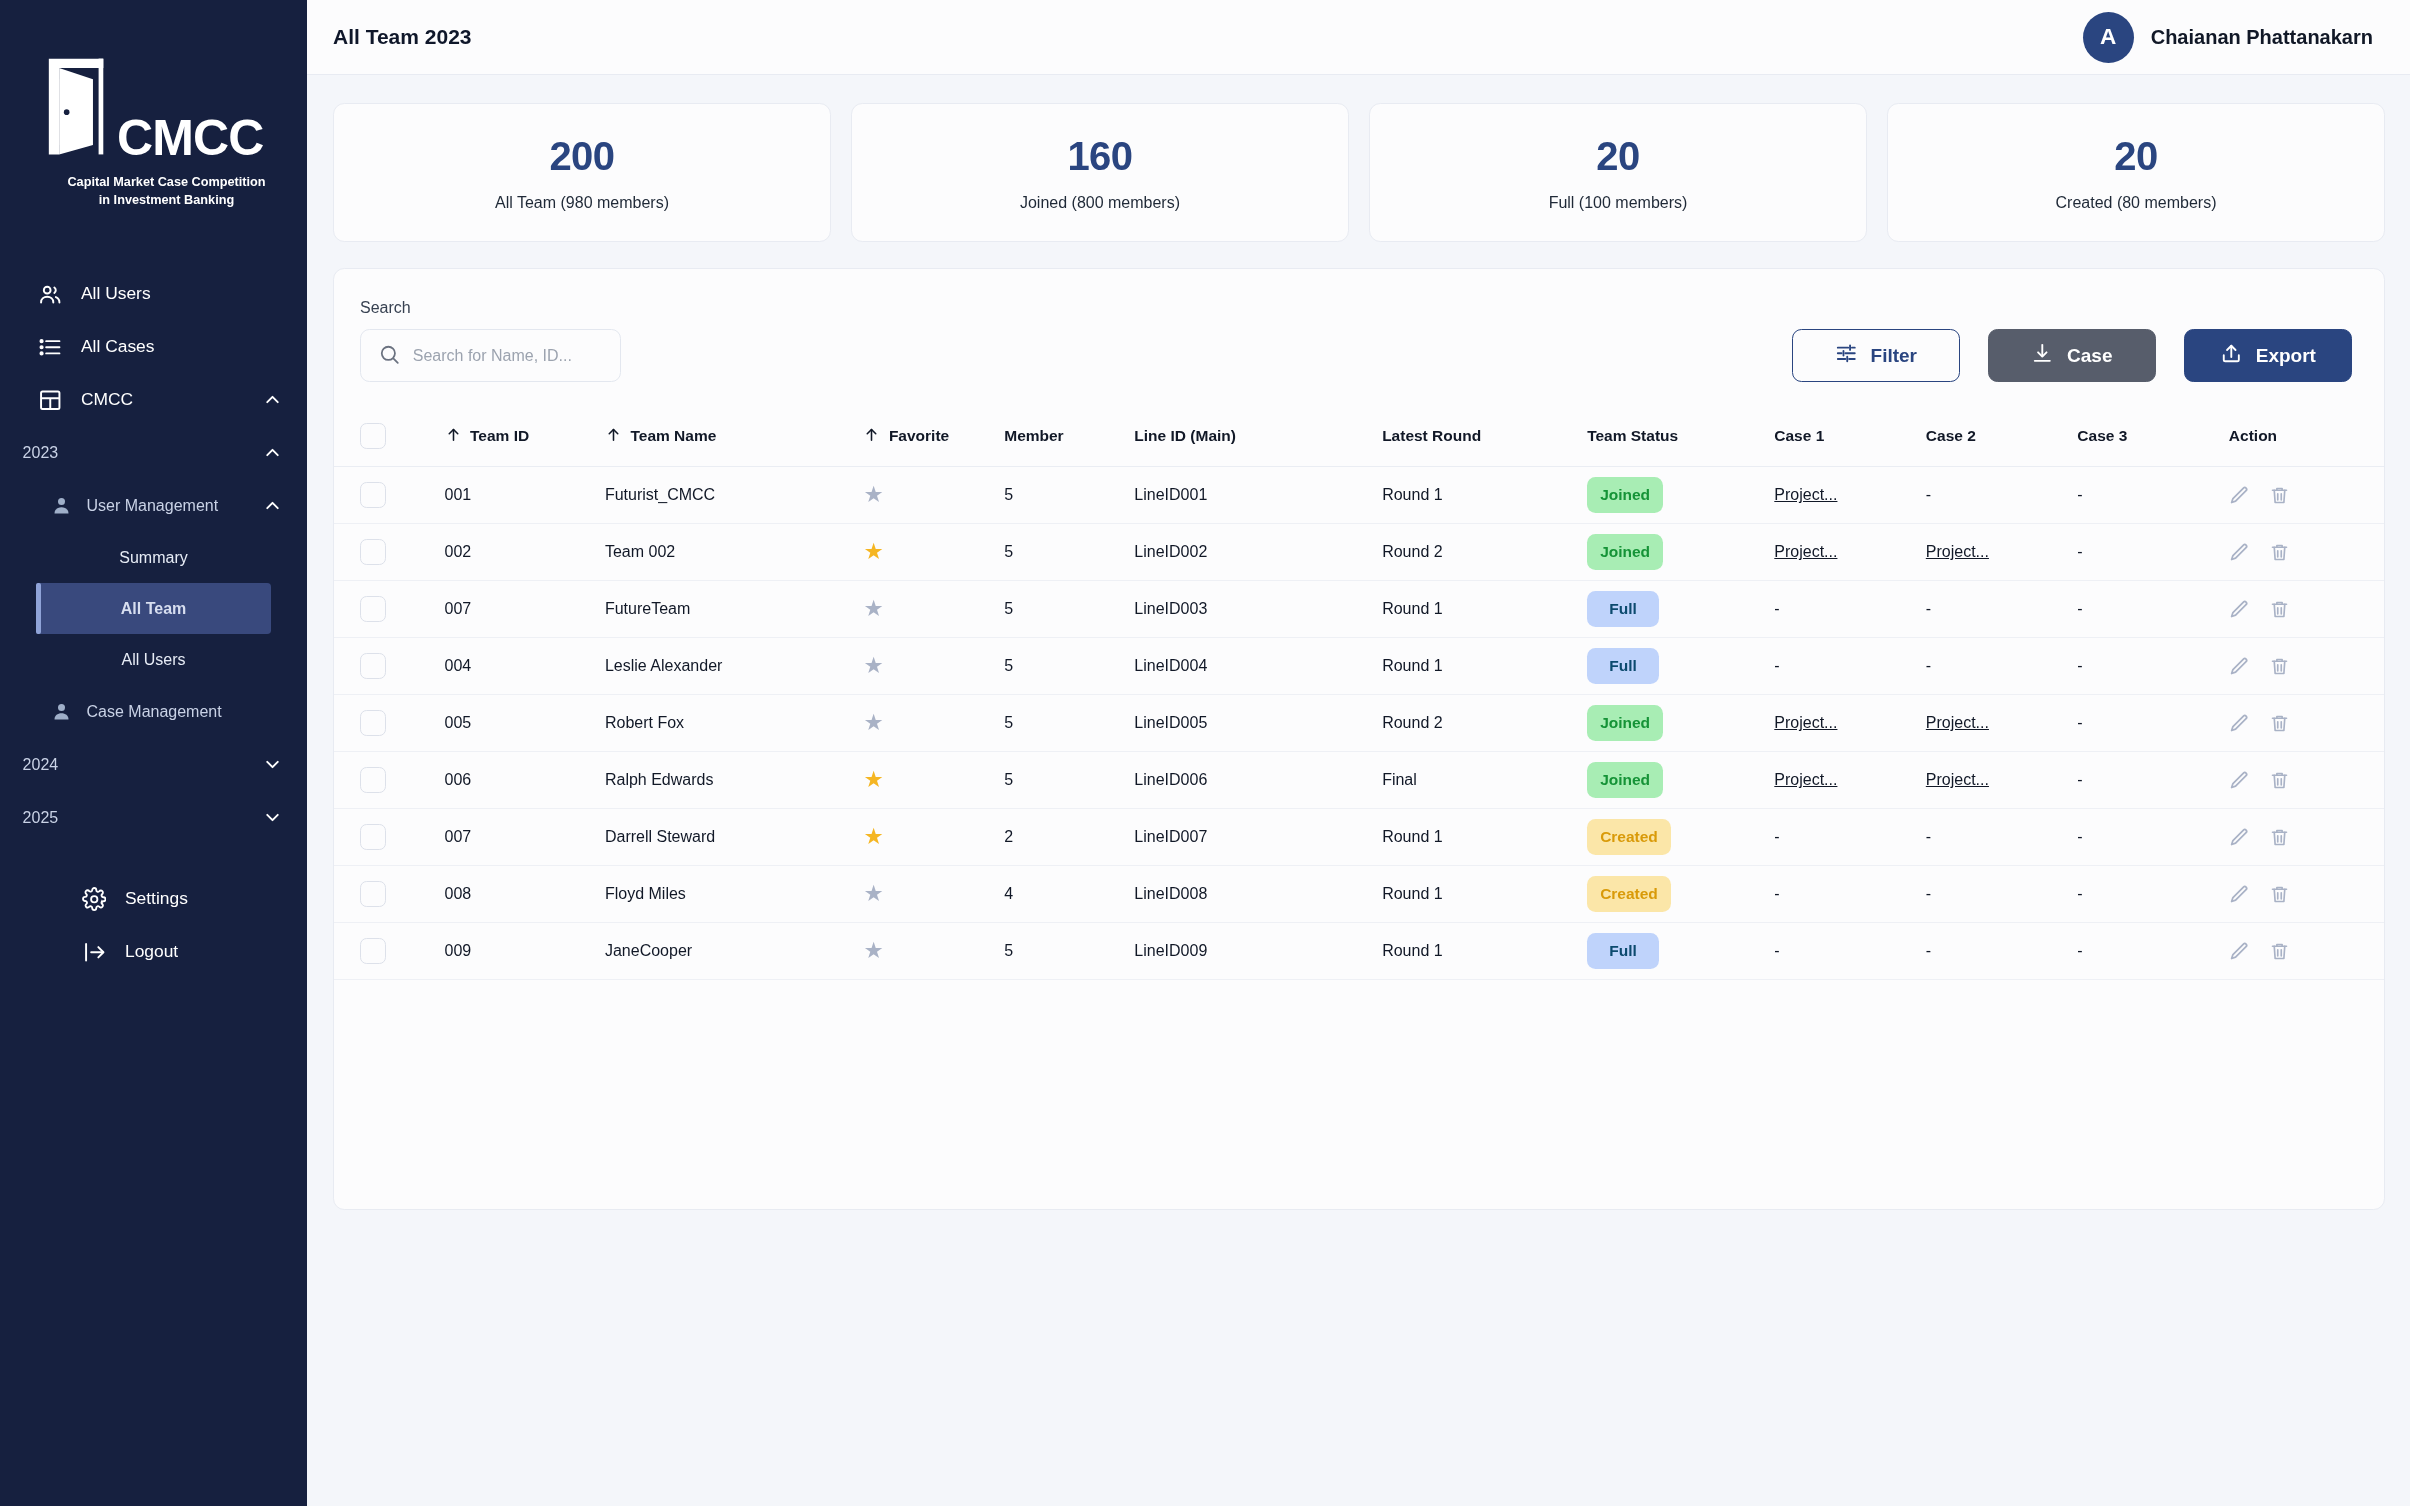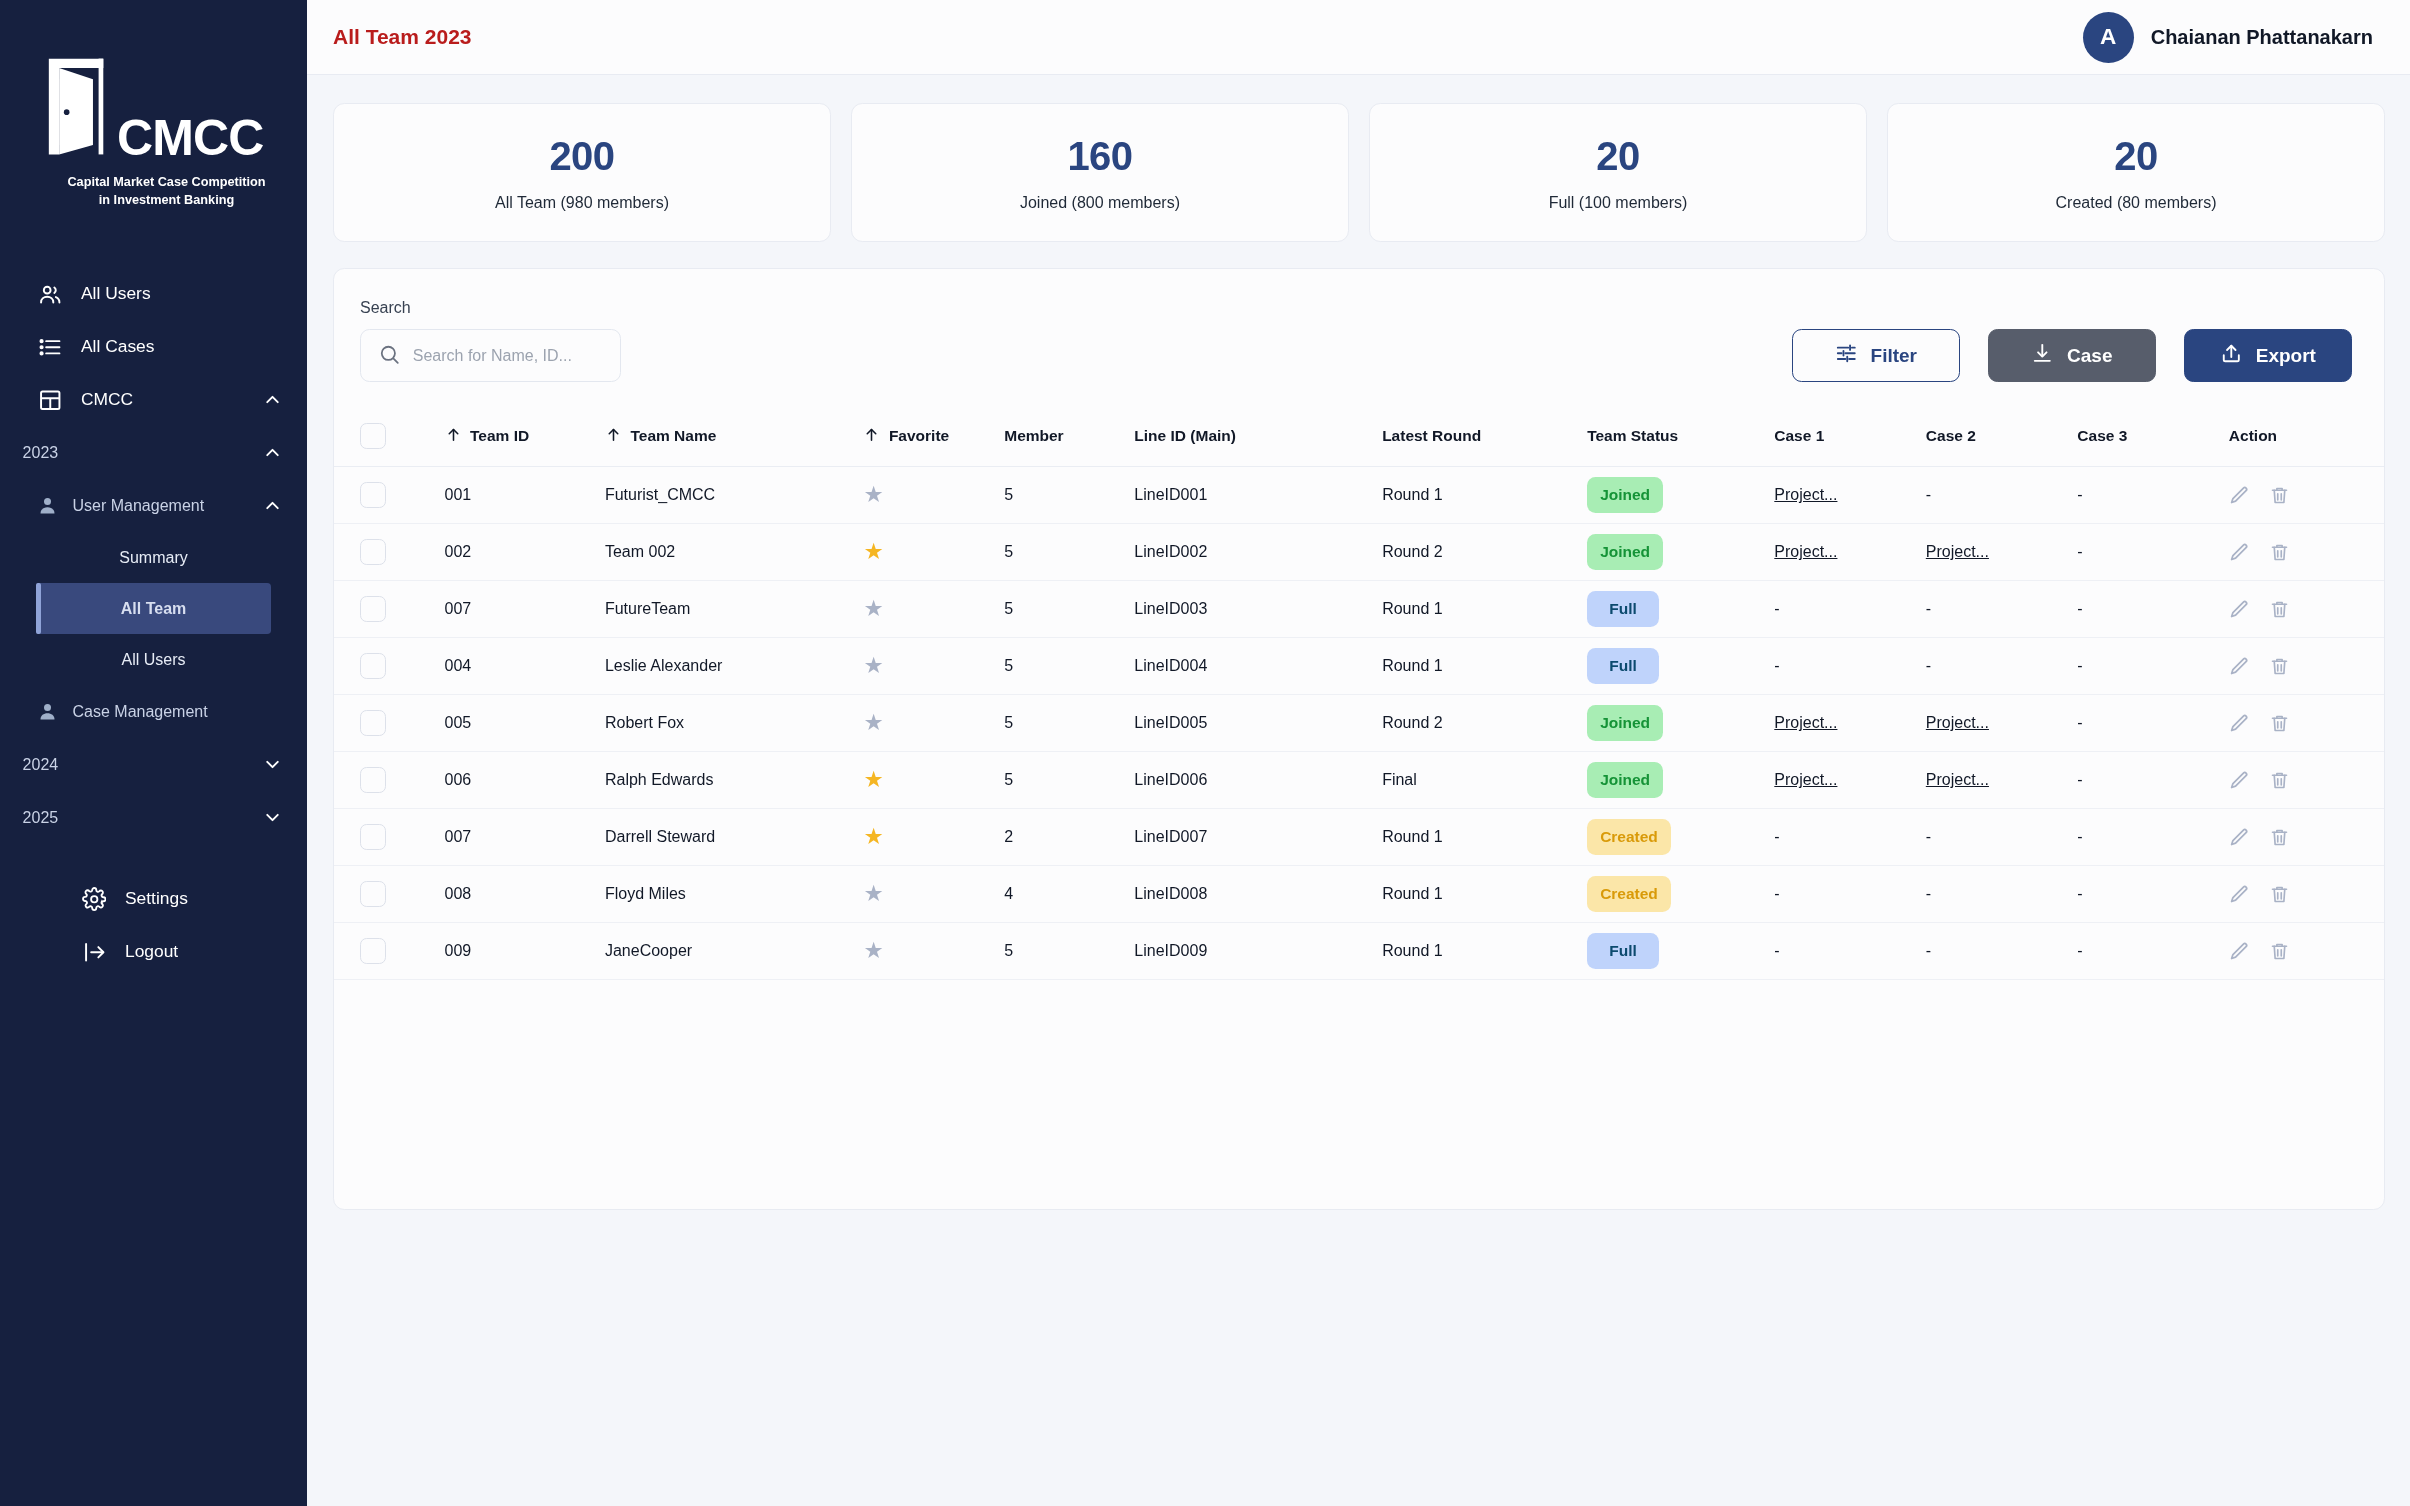--- a/index.html
+++ b/index.html
@@ -38,21 +38,21 @@
     height:53px; padding:0 24.5px 0 36px;
     cursor:pointer; position:relative;
   }
   .nav-item .ico { width:28px; flex:0 0 28px; display:flex; align-items:center; justify-content:center; margin-right:17px; }
   .nav-item .lbl { font-size:17.4px; font-weight:400; color:#FFFFFF; white-space:nowrap; }
   .nav-item .chev { margin-left:auto; display:flex; align-items:center; }
 
   .nav-sub { padding-left:22.6px; }
   .nav-sub .lbl { font-size:16px; color:#C9D2E6; }
 
-  .nav-sub2 { padding-left:35px; }
+  .nav-sub2 { padding-left:49px; }
   .nav-sub2 .ico { width:24.5px; flex:0 0 24.5px; margin-right:13px; }
   .nav-sub2 .lbl { font-size:16px; color:#C9D2E6; }
 
   .nav-leaf {
     display:flex; align-items:center; height:51px;
     padding-left:0; margin:0 36px 0 36px;
     justify-content:center; cursor:pointer; border-radius:3.8px;
     position:relative;
   }
   .nav-leaf .lbl { font-size:16px; color:#E7ECF6; }
@@ -66,21 +66,21 @@
   .nav-bottom { margin-top:28px;padding-left:44px; }
 
   
   .main { flex:1; height:1507px; display:flex; flex-direction:column; overflow:hidden; background:#F4F6FA; }
 
   .topbar {
     height:75px; flex:0 0 75px; background:#FCFCFD;
     border-bottom:0.9px solid #E8EBF2;
     display:flex; align-items:center; padding:0 38px 0 26px;
   }
-  .page-title { font-size:21px; font-weight:700; color:#b91c1c; }
+  .page-title { font-size:21px; font-weight:700; color:#0f172a; }
   .user-box { margin-left:auto; display:flex; align-items:center; gap:17px; cursor:pointer; }
   .avatar {
     width:51px; height:51px; border-radius:50%;
     background:#2A4580; color:#fff;
     display:flex; align-items:center; justify-content:center;
     font-size:22.6px; font-weight:600;
   }
   .user-name { font-size:20px; font-weight:700; color:#111827; white-space:nowrap; }
 
   .content { flex:1; padding:28px 26px 0 26px; overflow:hidden; }

